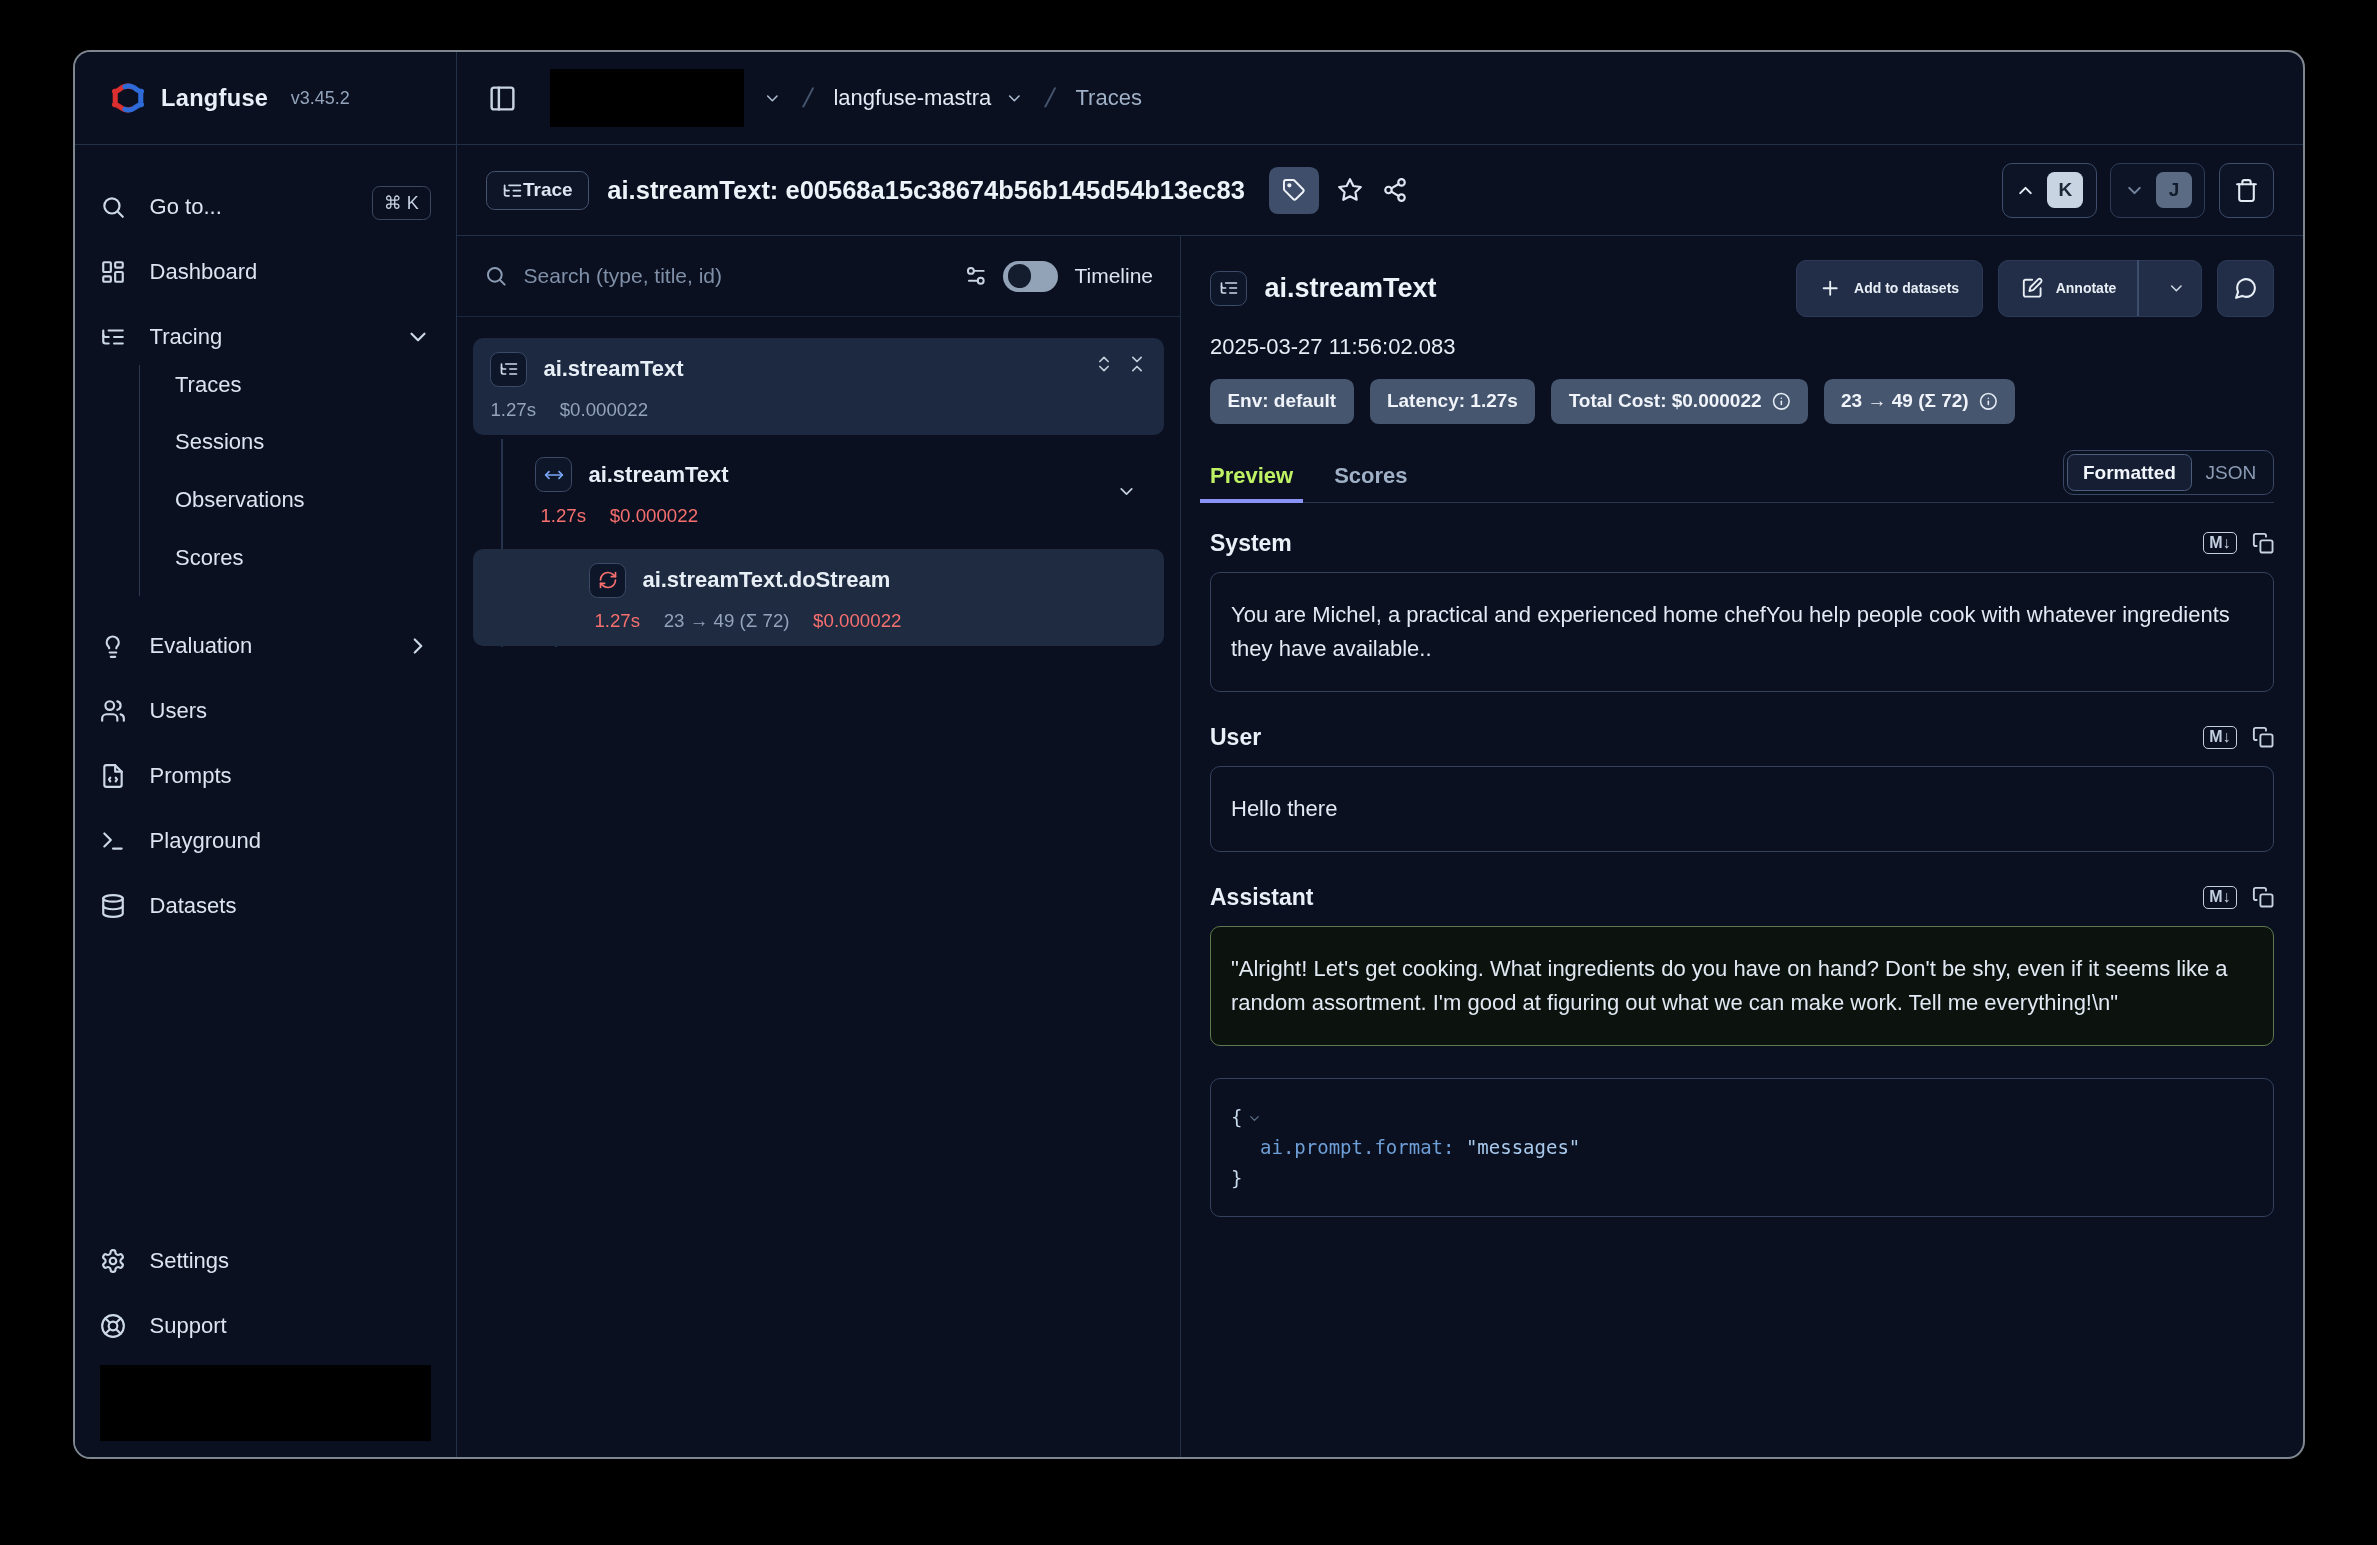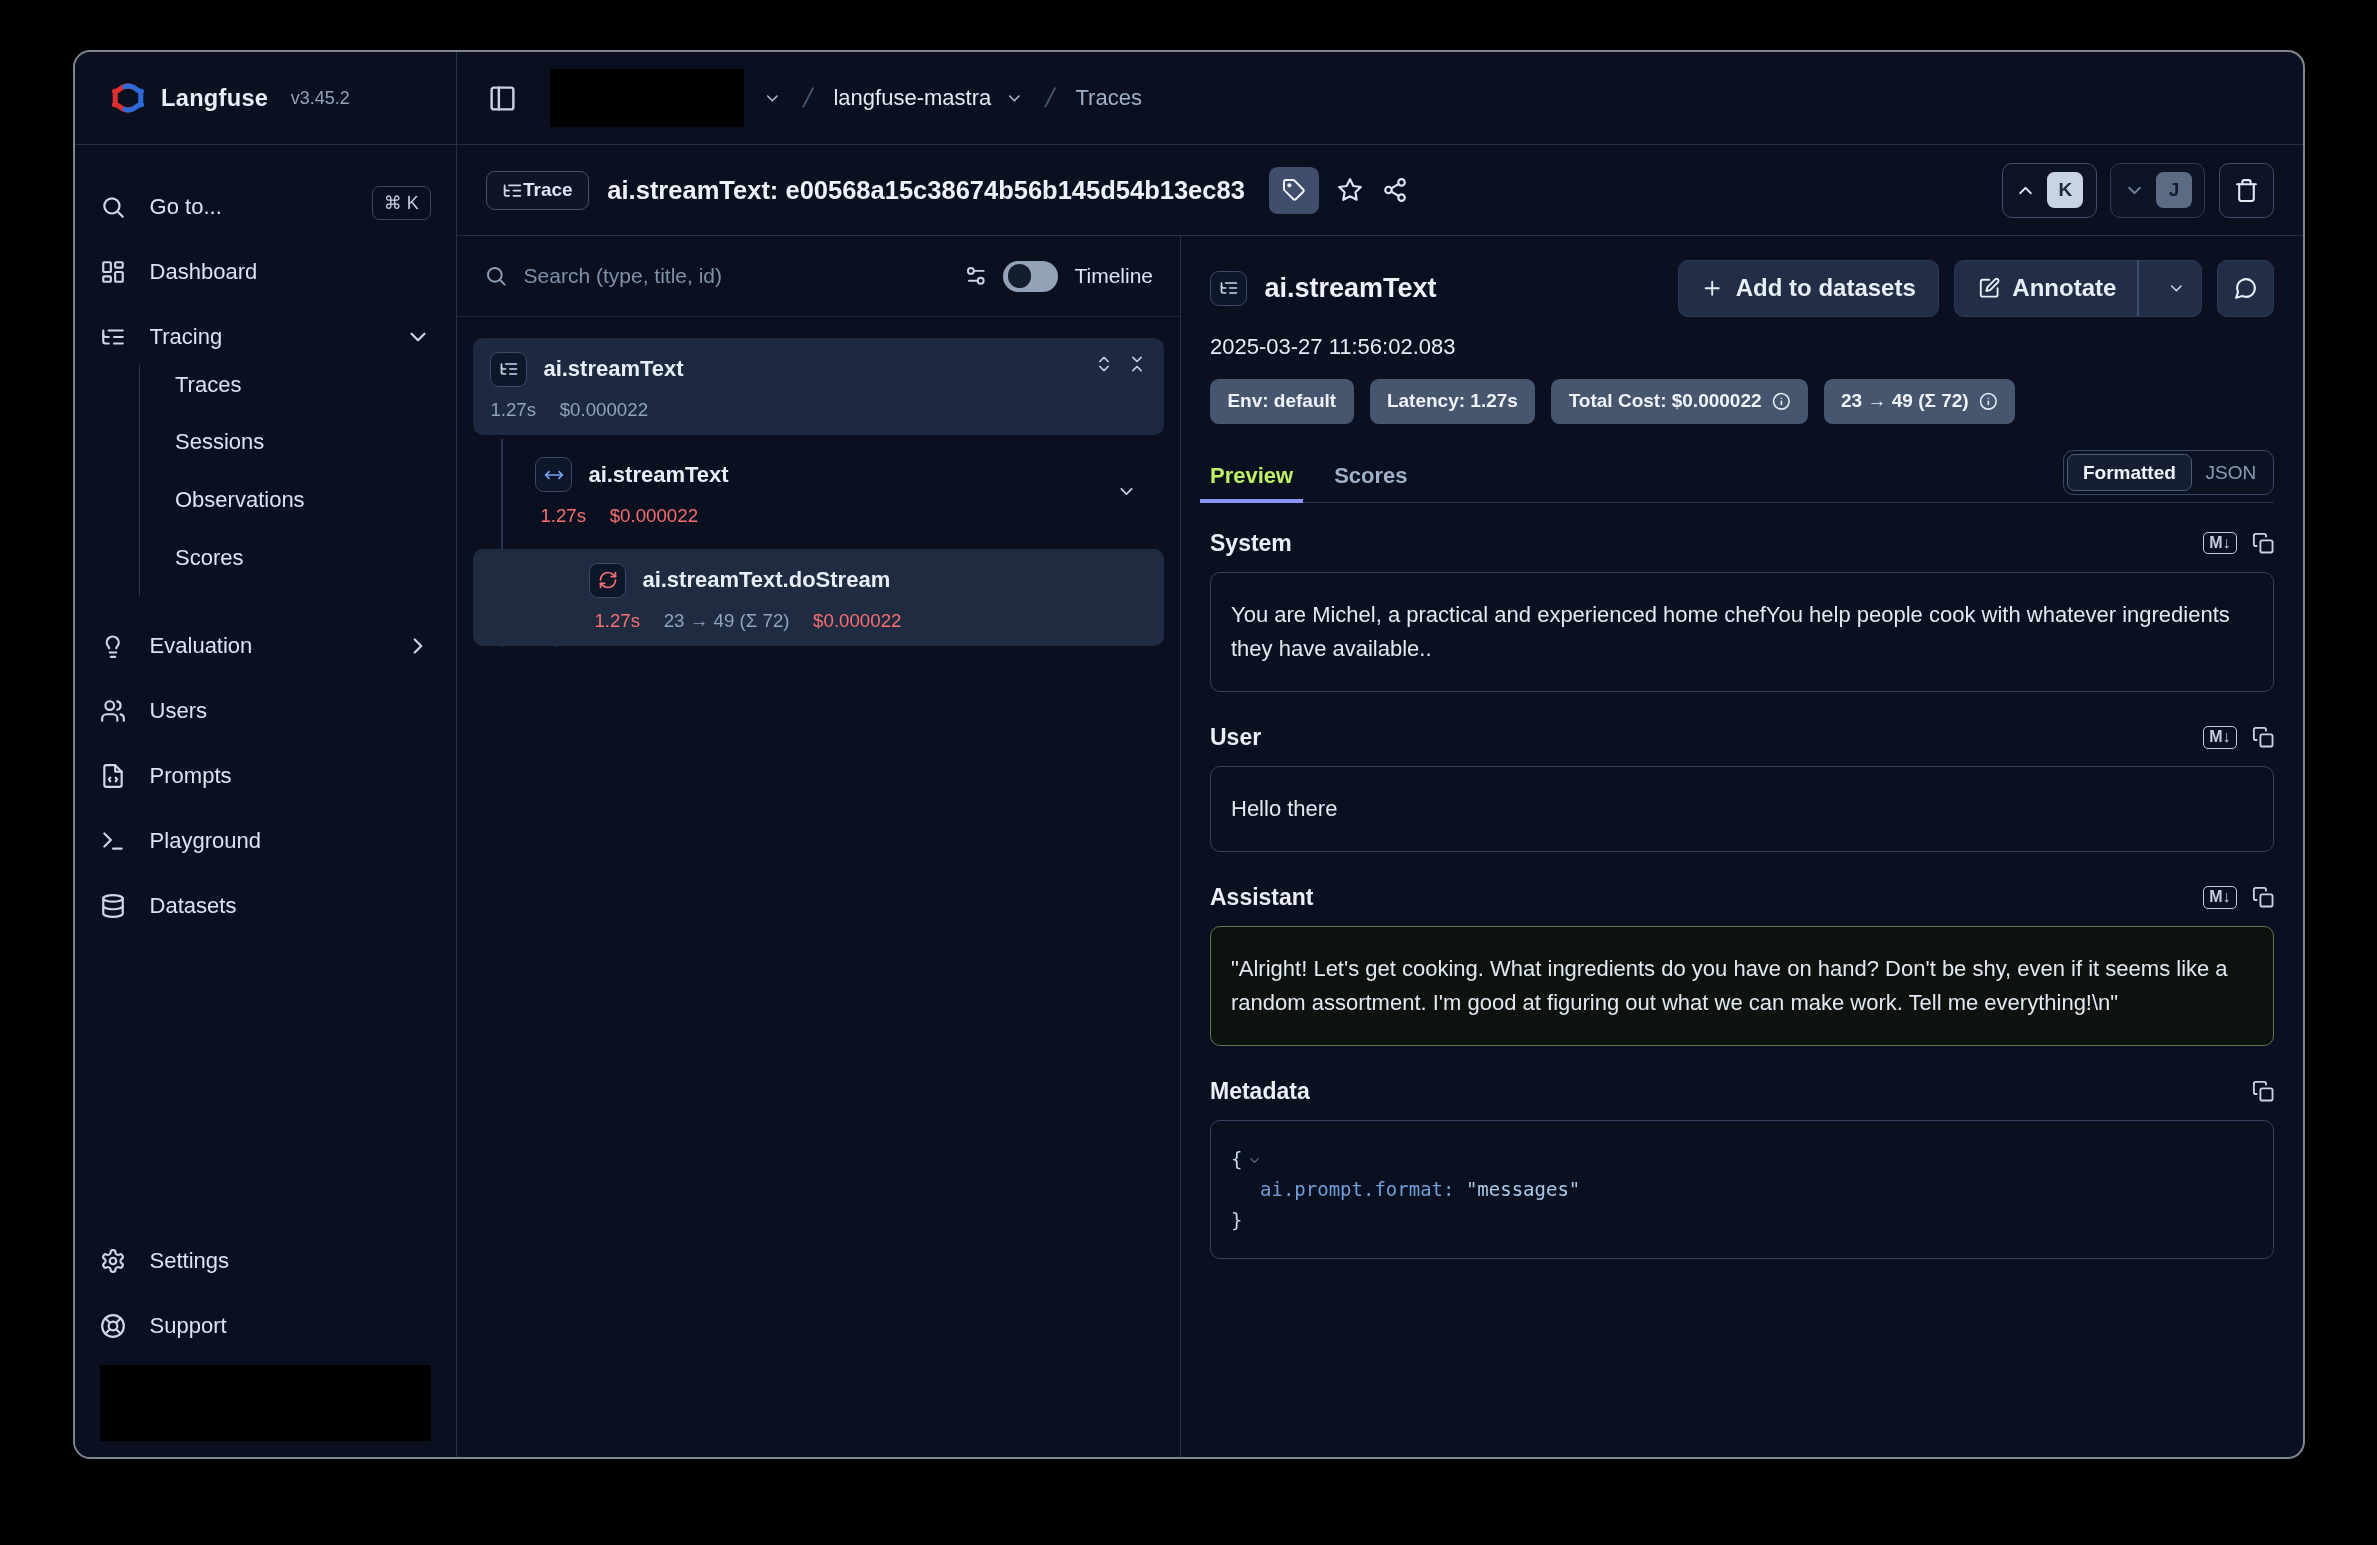--- a/index.html
+++ b/index.html
@@ -88,21 +88,21 @@
   .ind2{padding-left:99px}.ind2m{padding-left:104px}
   .chev-mid{position:absolute;right:27px;top:50%;margin-top:-10.6px;width:21px;height:21px;color:#c2cedd}
 
   
   .detail{flex:1;display:flex;flex-direction:column;min-width:0;padding:23.6px 29px 0 29px}
   .d-head{display:flex;align-items:center;gap:17.4px}
   .d-badge{width:37px;height:35px;border:1.2px solid #3b4a66;border-radius:8.7px;background:#0e1729;display:flex;align-items:center;justify-content:center}
   .d-badge .ic{width:20px;height:20px;color:#cdd8e6}
   .d-title{font-size:27px;font-weight:700;color:#eef3fa}
   .d-actions{margin-left:auto;display:flex;gap:15px;align-items:center}
-  .btn{display:flex;align-items:center;gap:12.4px;height:57px;padding:0 22.4px;background:#222e47;border:0.6px solid #2c3a57;border-radius:10px;font-size:24px;font-weight:600;color:#e8eef6;white-space:nowrap}
+  .btn{display:flex;align-items:center;gap:12.4px;height:57px;padding:0 22.4px;background:#222e47;border:0.6px solid #2c3a57;border-radius:10px;font-size:14px;font-weight:600;color:#e8eef6;white-space:nowrap}
   .btn .ic{width:22.4px;height:22.4px;color:#e8eef6}
   .btn.annotate{padding-right:0}
   .ann-div{width:1.2px;height:56px;background:#3d4d6d;margin-left:8.7px}
   .ann-chev{width:50px;height:56px;display:flex;align-items:center;justify-content:center}
   .ann-chev .ic{width:18.7px;height:18.7px;color:#cfd9e7}
   .bubble-btn{width:57px;height:57px;background:#222e47;border:0.6px solid #2c3a57;border-radius:10px;display:flex;align-items:center;justify-content:center}
   .bubble-btn .ic{width:25px;height:25px;color:#e8eef6}
 
   .d-timestamp{font-size:22px;color:#e6edf5;margin:17.4px 0 18.7px;font-weight:500}
   .badge-row{display:flex;gap:16px;margin-bottom:26px}
@@ -631,31 +631,20 @@
                       <rect x="9" y="9" width="13" height="13" rx="2"></rect>
                       <path d="M5 15H4a2 2 0 0 1-2-2V4a2 2 0 0 1 2-2h9a2 2 0 0 1 2 2v1"></path>
                     </svg>
                 </span>
               </span>
             </div>
             <div class="sec-box assistant">"Alright! Let's get cooking. What ingredients do you have on hand? Don't be shy, even if it seems like a random assortment. I'm good at figuring out what we can make work. Tell me everything!\n"</div>
           </div>
 
           <div class="sec">
-            <div class="sec-head">
-              <span class="sec-label">Metadata</span>
-              <span class="sec-icons">
-                <span class="ic copy-ic">
-                  <svg viewBox="0 0 24 24" fill="none" stroke="currentColor" stroke-width="2" stroke-linecap="round" stroke-linejoin="round">
-                      <rect x="9" y="9" width="13" height="13" rx="2"></rect>
-                      <path d="M5 15H4a2 2 0 0 1-2-2V4a2 2 0 0 1 2-2h9a2 2 0 0 1 2 2v1"></path>
-                    </svg>
-                </span>
-              </span>
-            </div>
             <div class="sec-box meta">
               <div><span>{</span><span class="ic meta-chev"><svg viewBox="0 0 24 24" fill="none" stroke="currentColor" stroke-width="2" stroke-linecap="round" stroke-linejoin="round">
                       <path d="m6 9 6 6 6-6"></path>
                     </svg></span></div>
               <div class="meta-l2"><span class="meta-key">ai.prompt.format:</span> <span class="meta-val">"messages"</span></div>
               <div><span>}</span></div>
             </div>
           </div>
 
         </div>

